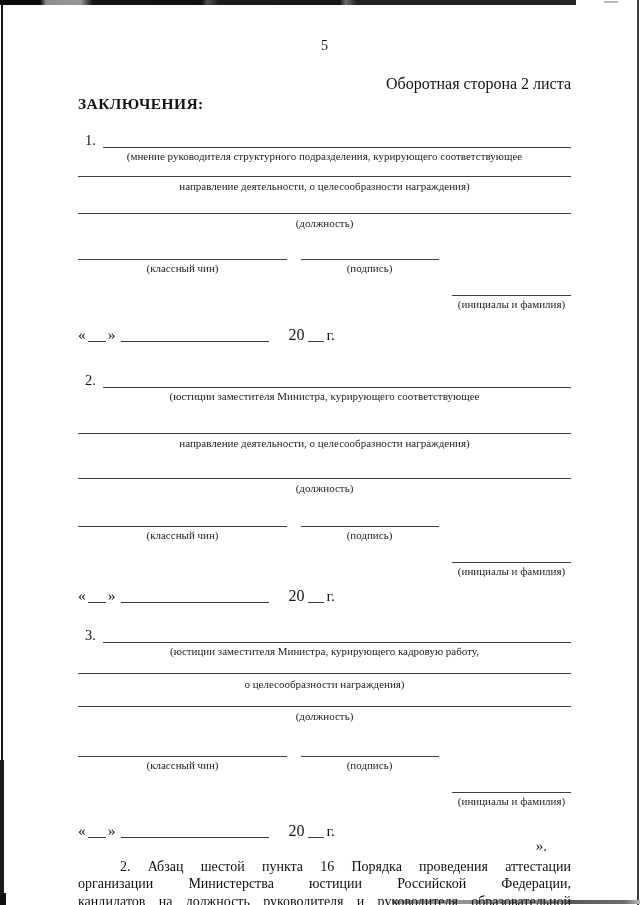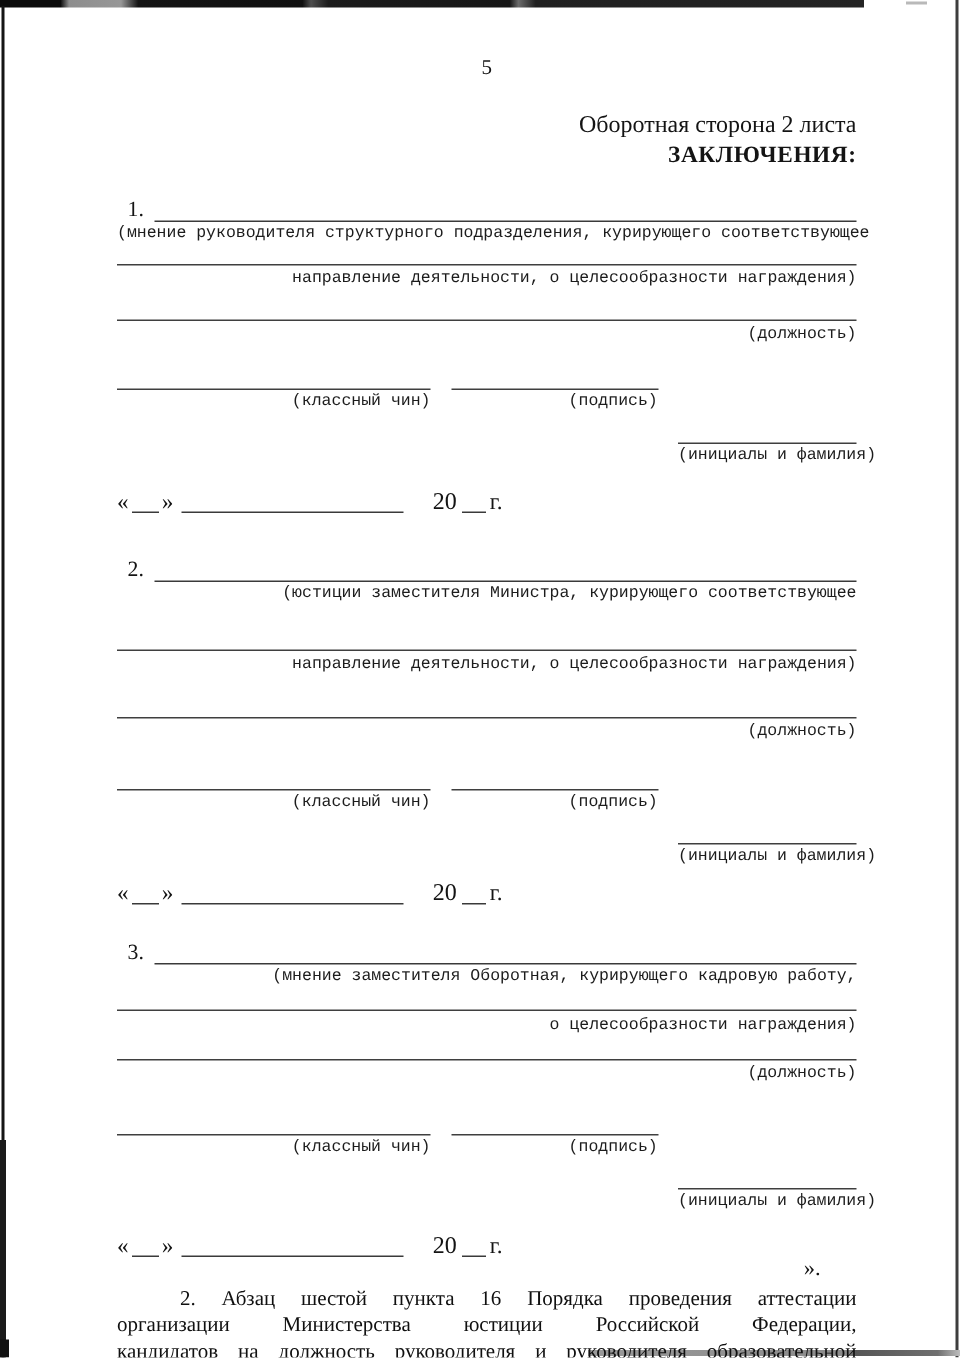--- a/index.html
+++ b/index.html
@@ -28,28 +28,28 @@
     position:absolute; left:392px; top:900px; width:248px; height:4px;
     background:linear-gradient(90deg,#9a9a9a 0%, #8a8a8a 70%, #565656 72%, #6f6f6f 94%, #bdbdbd 100%);
   }
   .art-bottom-left { position:absolute; left:0; top:893px; width:6px; height:12px; background:#111; }
 
   
   #content { position:absolute; left:78px; top:0; width:493px; }
 
   .page-num { margin-top:38px; text-align:center; font-size:14px; line-height:16px; }
   .header-right { margin-top:22px; text-align:right; font-size:16px; line-height:15px; }
-  .doc-title { margin-top:5px; text-align:right; font-size:15.5px; line-height:15px;
+  .doc-title { margin-top:5px; text-align:left; font-size:15.5px; line-height:15px;
                font-weight:bold; letter-spacing:.4px; }
 
   .num-row { display:flex; align-items:flex-end; }
   .sec-num { font-size:14.5px; line-height:15px; padding-left:7px; }
   .fill { flex:1; height:4px; border-bottom:1px solid #3a3a3a; margin-left:7px; }
 
-  .cap { font-size:11px; line-height:13px; text-align:right; color:#1c1c1c; white-space:nowrap;font-family:Liberation Mono, monospace; }
+  .cap { font-size:11px; line-height:13px; text-align:center; color:#1c1c1c; white-space:nowrap; }
   .hline { height:0; border-top:1px solid #3f3f3f; }
 
   .sig-row { display:flex; justify-content:space-between; }
   .sig-col .sig-line { height:0; border-top:1px solid #3f3f3f; }
   .sig-col .cap { margin-top:2px; }
   .sc1 { width:209px; } .sc2 { width:138px; } .sc3 { width:119px;margin-top:36px; }
 
   .date-row { display:flex; align-items:flex-end; font-size:15.5px; line-height:15px; }
   .blank { height:4px; border-bottom:1px solid #3a3a3a; }
   .b-day { width:18px; margin:0 2px; }
@@ -176,21 +176,21 @@
       <span class="blank b-year"></span>
       <span>г.</span>
     </div>
   </div>
 
   <div class="section s3">
     <div class="num-row">
       <span class="sec-num">3.</span>
       <span class="fill"></span>
     </div>
-    <div class="cap cap-top">(мнение заместителя Оборотная, курирующего кадровую работу,</div>
+    <div class="cap cap-top">(юстиции заместителя Министра, курирующего кадровую работу,</div>
     <div class="hline l-mid1"></div>
     <div class="cap cap-mid">о целесообразности награждения)</div>
     <div class="hline l-mid2"></div>
     <div class="cap cap-pos">(должность)</div>
     <div class="sig-row">
       <div class="sig-col sc1">
         <div class="sig-line"></div>
         <div class="cap">(классный чин)</div>
       </div>
       <div class="sig-col sc2">

